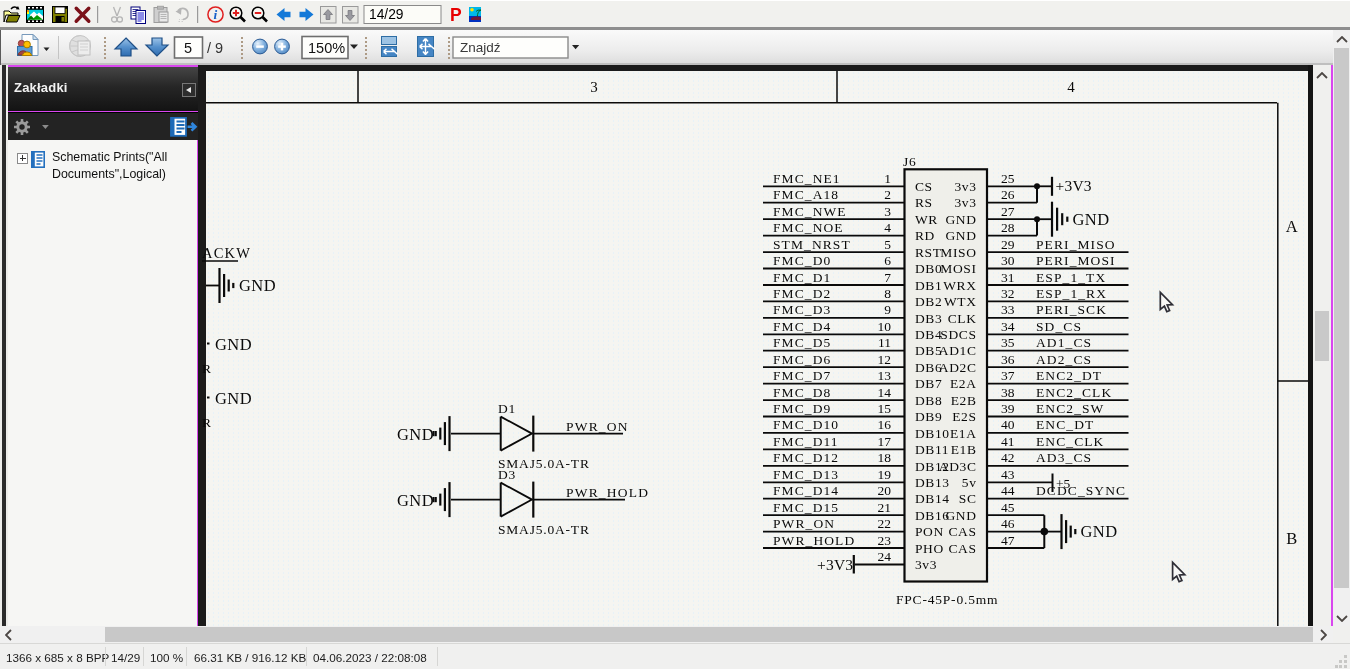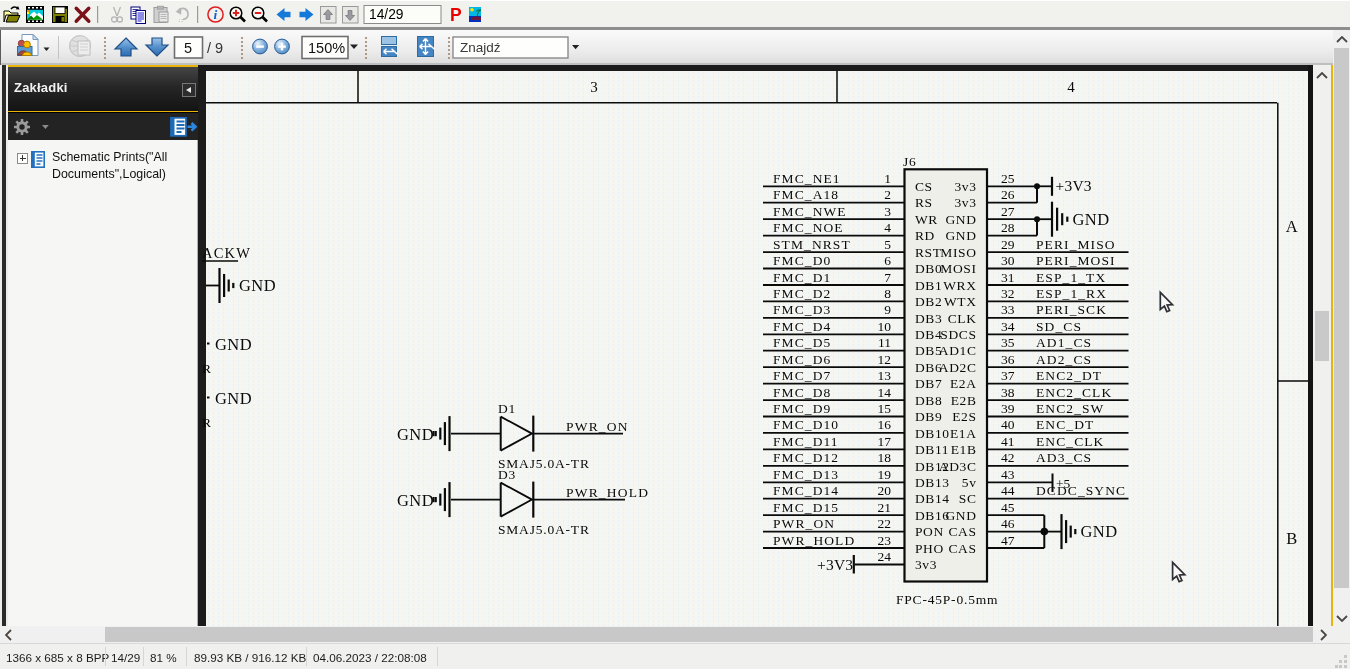--- a/index.html
+++ b/index.html
@@ -7,21 +7,21 @@
   
   #tb1{position:absolute;left:0;top:0;width:1350px;height:27px;
     background:#f1f1ee;border-top:1px solid #ffffff;}
   #tb1div{position:absolute;left:0;top:27px;width:1350px;height:3px;background:#8e8e8e;}
   
   #tb2{position:absolute;left:0;top:30px;width:1333px;height:35px;
     background:linear-gradient(#fafafa,#ececec 60%,#dcdcdc);border-left:1px solid #5a5a5a;}
   #tb2 .shadow{position:absolute;left:0;bottom:0;width:100%;height:2px;background:#bfbfbf;}
   .dotsep{position:absolute;top:7px;height:22px;width:0;border-left:2px dotted #ad9a85;}
   
-  #content{position:absolute;left:0;top:65px;width:1333px;height:561px;background:#eab308;}
+  #content{position:absolute;left:0;top:65px;width:1333px;height:561px;background:#d946ef;}
   #leftstrip{position:absolute;left:0;top:0;width:8px;height:561px;background:#ededea;}
   #leftdark{position:absolute;left:1.5px;top:0;width:4.5px;height:561px;background:#2b2b2b;}
   #bmpanel{position:absolute;left:8px;top:2px;width:190px;height:559px;}
   #bmhead{position:absolute;left:0;top:0;width:190px;height:44px;
     background:linear-gradient(#454545,#262626 45%,#131313);}
   #bmhead .t{position:absolute;left:6px;top:13px;color:#f2f2f2;font-weight:bold;font-size:13px;letter-spacing:0.2px;}
   #bmbtn{position:absolute;right:2px;top:16px;width:12px;height:12px;background:#2d2d2d;
     border:1px solid #777;}
   #bmbtn:after{content:"";position:absolute;left:3px;top:3px;border-right:5px solid #e8e8e8;
     border-top:3.5px solid transparent;border-bottom:3.5px solid transparent;}
@@ -579,23 +579,23 @@
     <svg style="position:absolute;left:1320px;top:3px" width="7" height="12">
         <path d="M1 1 L6 6 L1 11" fill="none" stroke="#4c4744" stroke-width="1.8"></path>
       </svg>
   </div>
 
   <div id="status">
     <span class="s" style="left:6px">1366 x 685 x 8 BPP</span>
     <span class="sep" style="left:105px"></span>
     <span class="s" style="left:111px">14/29</span>
     <span class="sep" style="left:143px"></span>
-    <span class="s" style="left:150px">81 %</span>
+    <span class="s" style="left:150px">100 %</span>
     <span class="sep" style="left:186px"></span>
-    <span class="s" style="left:194px">89.93 KB / 916.12 KB</span>
+    <span class="s" style="left:194px">66.31 KB / 916.12 KB</span>
     <span class="sep" style="left:306px"></span>
     <span class="s" style="left:313px">04.06.2023 / 22:08:08</span>
     <span class="sep" style="left:437px"></span>
     <svg style="position:absolute;right:2px;bottom:2px" width="13" height="13">
       <g fill="#c8c8c6">
         <rect x="9" y="0" width="3" height="3"></rect>
           <rect x="9" y="5" width="3" height="3"></rect>
           <rect x="9" y="10" width="3" height="3"></rect>
         <rect x="4" y="5" width="3" height="3"></rect>
           <rect x="4" y="10" width="3" height="3"></rect>

